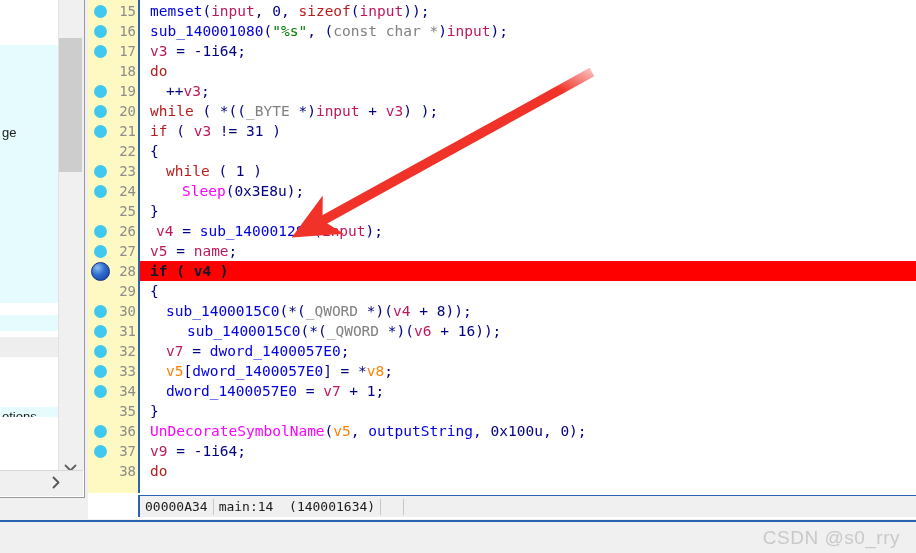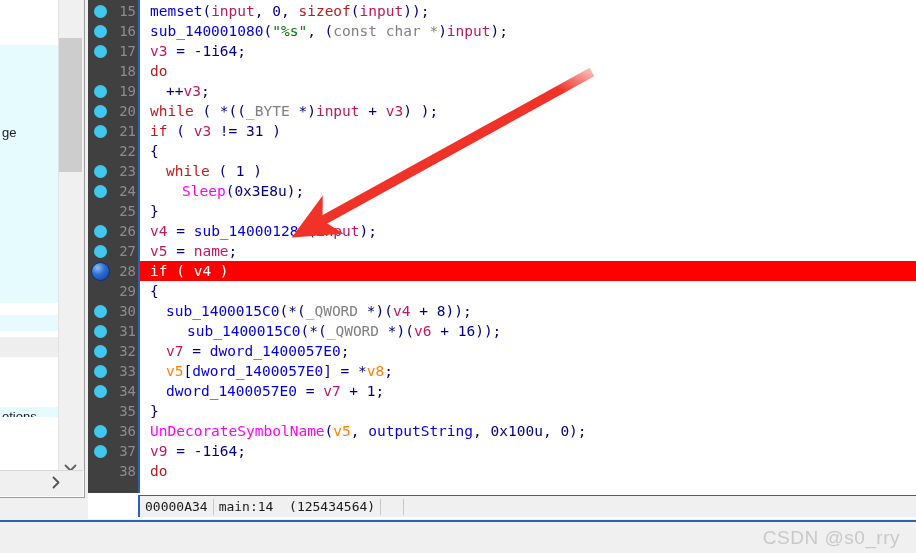--- a/index.html
+++ b/index.html
@@ -82,21 +82,21 @@
     left: 88px; top: 0;
     width: 828px; height: 519px;
     background: #ffffff;
   }
 
   
   #gutter {
     position: absolute;
     left: 0; top: 0;
     width: 50px; height: 493px;
-    background: #404040;
+    background: #fef9c3;
   }
   .bp-dot {
     position: absolute;
     left: 6px;
     width: 13px; height: 13px;
     border-radius: 50%;
     background: #41c8ee;
   }
   .bp-current {
     position: absolute;
@@ -148,21 +148,21 @@
   .code-text { padding-left: 10px; display: inline-block; }
   .t-kw     { color: #b91c1c; }
   .t-fn     { color: #0000e0; }
   .t-api    { color: #ff00ff; }
   .t-str    { color: #008000; }
   .t-type   { color: #808080; }
   .t-lvar   { color: #be185d; }
   .t-gvar   { color: #ff8000; }
   .t-num    { color: #000080; }
   .t-punct  { color: #000080; }
-  .t-onred  { color: #ffffff; }
+  .t-onred  { color: #0f172a; font-weight: bold; }
 
   
   #status-bar {
     position: absolute;
     left: 50px; top: 495px;
     width: 778px; height: 22px;
     background: #f0f0f0;
     border-top: 1px solid #2b63b0;
     border-left: 2px solid #2b63b0;
     box-sizing: border-box;
@@ -298,38 +298,38 @@
         <div class="code-line" style="top: 21px;"><span class="code-text" style="padding-left: 10px;"><span class="t-fn">sub_140001080</span><span class="t-punct">(</span><span class="t-str">"%s"</span><span class="t-punct">, (</span><span class="t-type">const char *</span><span class="t-punct">)</span><span class="t-lvar">input</span><span class="t-punct">);</span></span></div>
         <div class="code-line" style="top: 41px;"><span class="code-text" style="padding-left: 10px;"><span class="t-lvar">v3</span><span class="t-punct"> = </span><span class="t-num">-1i64</span><span class="t-punct">;</span></span></div>
         <div class="code-line" style="top: 61px;"><span class="code-text" style="padding-left: 10px;"><span class="t-kw">do</span></span></div>
         <div class="code-line" style="top: 81px;"><span class="code-text" style="padding-left: 26px;"><span class="t-punct">++</span><span class="t-lvar">v3</span><span class="t-punct">;</span></span></div>
         <div class="code-line" style="top: 101px;"><span class="code-text" style="padding-left: 10px;"><span class="t-kw">while</span><span class="t-punct"> ( *((</span><span class="t-type">_BYTE</span><span class="t-punct"> *)</span><span class="t-lvar">input</span><span class="t-punct"> + </span><span class="t-lvar">v3</span><span class="t-punct">) );</span></span></div>
         <div class="code-line" style="top: 121px;"><span class="code-text" style="padding-left: 10px;"><span class="t-kw">if</span><span class="t-punct"> ( </span><span class="t-lvar">v3</span><span class="t-punct"> != </span><span class="t-num">31</span><span class="t-punct"> )</span></span></div>
         <div class="code-line" style="top: 141px;"><span class="code-text" style="padding-left: 10px;"><span class="t-punct">{</span></span></div>
         <div class="code-line" style="top: 161px;"><span class="code-text" style="padding-left: 26px;"><span class="t-kw">while</span><span class="t-punct"> ( </span><span class="t-num">1</span><span class="t-punct"> )</span></span></div>
         <div class="code-line" style="top: 181px;"><span class="code-text" style="padding-left: 42px;"><span class="t-api">Sleep</span><span class="t-punct">(</span><span class="t-num">0x3E8u</span><span class="t-punct">);</span></span></div>
         <div class="code-line" style="top: 201px;"><span class="code-text" style="padding-left: 10px;"><span class="t-punct">}</span></span></div>
-        <div class="code-line" style="top: 221px;"><span class="code-text" style="padding-left: 10px;"><span class="t-lvar">v4</span><span class="t-punct"> = </span><span class="t-fn">sub_140001280</span><span class="t-punct">(</span><span class="t-lvar">input</span><span class="t-punct">);</span></span></div>
+        <div class="code-line" style="top: 221px;"><span class="code-text" style="padding-left: 16px;"><span class="t-lvar">v4</span><span class="t-punct"> = </span><span class="t-fn">sub_140001280</span><span class="t-punct">(</span><span class="t-lvar">input</span><span class="t-punct">);</span></span></div>
         <div class="code-line" style="top: 241px;"><span class="code-text" style="padding-left: 10px;"><span class="t-lvar">v5</span><span class="t-punct"> = </span><span class="t-lvar">name</span><span class="t-punct">;</span></span></div>
         <div class="code-line hl" style="top: 261px;"><span class="code-text" style="padding-left: 10px;"><span class="t-onred">if ( v4 )</span></span></div>
         <div class="code-line" style="top: 281px;"><span class="code-text" style="padding-left: 10px;"><span class="t-punct">{</span></span></div>
         <div class="code-line" style="top: 301px;"><span class="code-text" style="padding-left: 26px;"><span class="t-fn">sub_1400015C0</span><span class="t-punct">(*(</span><span class="t-type">_QWORD</span><span class="t-punct"> *)(</span><span class="t-lvar">v4</span><span class="t-punct"> + </span><span class="t-num">8</span><span class="t-punct">));</span></span></div>
         <div class="code-line" style="top: 321px;"><span class="code-text" style="padding-left: 27px; margin-left: 20px;"><span class="t-fn">sub_1400015C0</span><span class="t-punct">(*(</span><span class="t-type">_QWORD</span><span class="t-punct"> *)(</span><span class="t-lvar">v6</span><span class="t-punct"> + </span><span class="t-num">16</span><span class="t-punct">));</span></span></div>
         <div class="code-line" style="top: 341px;"><span class="code-text" style="padding-left: 26px;"><span class="t-lvar">v7</span><span class="t-punct"> = </span><span class="t-fn">dword_1400057E0</span><span class="t-punct">;</span></span></div>
         <div class="code-line" style="top: 361px;"><span class="code-text" style="padding-left: 26px;"><span class="t-gvar">v5</span><span class="t-punct">[</span><span class="t-fn">dword_1400057E0</span><span class="t-punct">] = *</span><span class="t-gvar">v8</span><span class="t-punct">;</span></span></div>
         <div class="code-line" style="top: 381px;"><span class="code-text" style="padding-left: 26px;"><span class="t-fn">dword_1400057E0</span><span class="t-punct"> = </span><span class="t-lvar">v7</span><span class="t-punct"> + </span><span class="t-num">1</span><span class="t-punct">;</span></span></div>
         <div class="code-line" style="top: 401px;"><span class="code-text" style="padding-left: 10px;"><span class="t-punct">}</span></span></div>
         <div class="code-line" style="top: 421px;"><span class="code-text" style="padding-left: 10px;"><span class="t-api">UnDecorateSymbolName</span><span class="t-punct">(</span><span class="t-gvar">v5</span><span class="t-punct">, </span><span class="t-fn">outputString</span><span class="t-punct">, </span><span class="t-num">0x100u</span><span class="t-punct">, </span><span class="t-num">0</span><span class="t-punct">);</span></span></div>
         <div class="code-line" style="top: 441px;"><span class="code-text" style="padding-left: 10px;"><span class="t-lvar">v9</span><span class="t-punct"> = </span><span class="t-num">-1i64</span><span class="t-punct">;</span></span></div>
         <div class="code-line" style="top: 461px;"><span class="code-text" style="padding-left: 10px;"><span class="t-kw">do</span></span></div>
       </div>
 
     <div id="status-bar">
       <span class="sb-cell">00000A34</span>
-      <span class="sb-cell">main:14  (125434564)</span>
+      <span class="sb-cell">main:14  (140001634)</span>
       <span class="sb-spacer"></span>
     </div>
   </div>
 
   <div id="footer">
     <div id="watermark">CSDN @s0_rry</div>
   </div>
 
   <svg id="annotation-arrow" viewBox="0 0 916 553" xmlns="http://www.w3.org/2000/svg">
     <defs>

